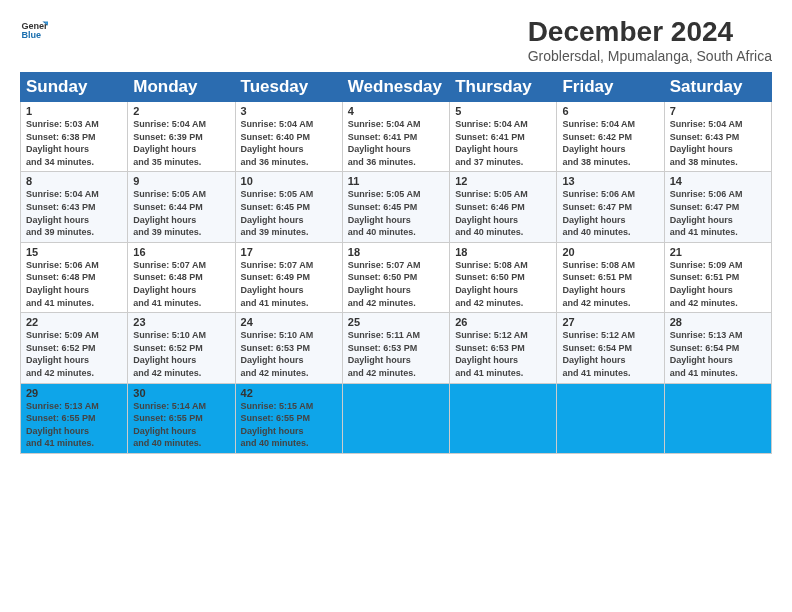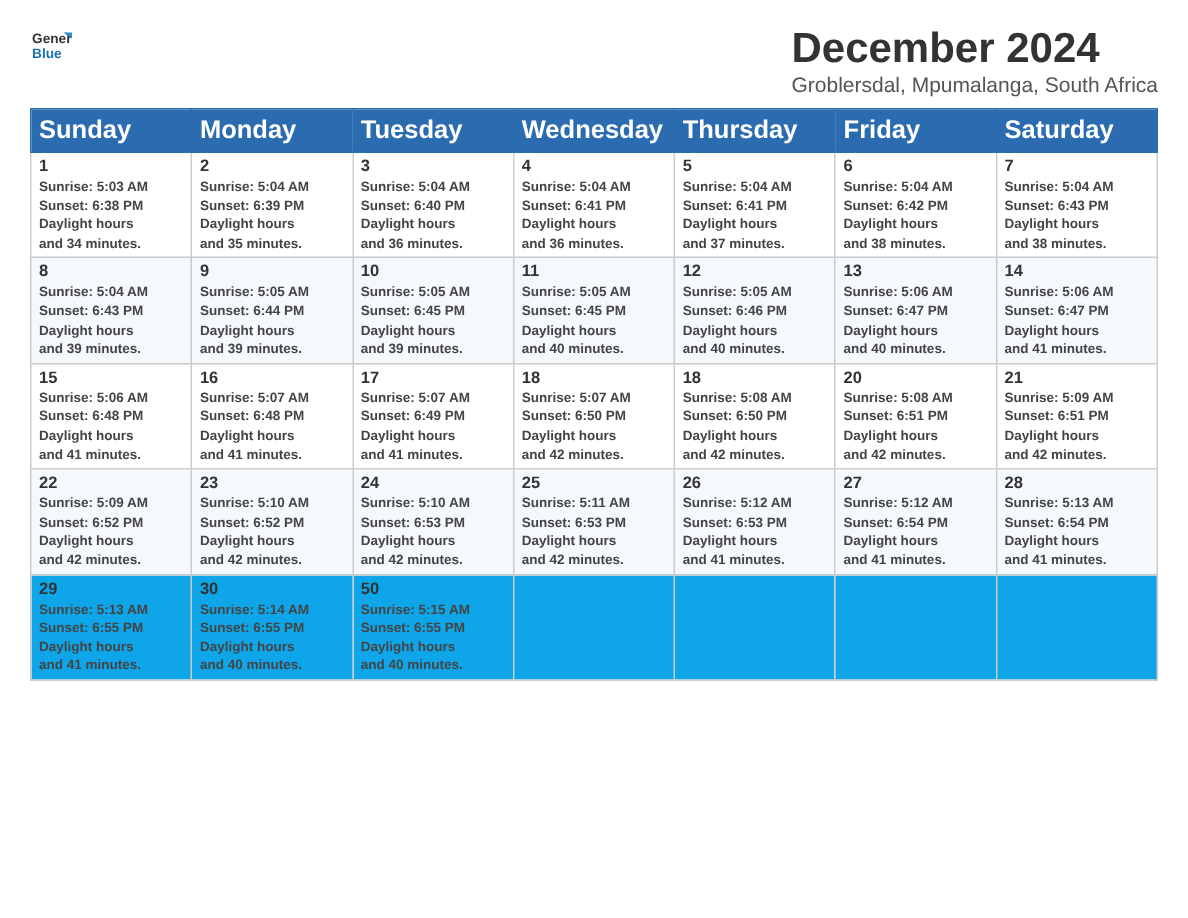--- a/index.html
+++ b/index.html
@@ -181,21 +181,21 @@
           <td><span class="day-num">27</span>
         <span class="day-info">Sunrise: 5:12 AM<br>Sunset: 6:54 PM<br>Daylight hours<br>and 41 minutes.</span></td>
           <td><span class="day-num">28</span>
         <span class="day-info">Sunrise: 5:13 AM<br>Sunset: 6:54 PM<br>Daylight hours<br>and 41 minutes.</span></td>
         </tr>
         <tr>
           <td><span class="day-num">29</span>
         <span class="day-info">Sunrise: 5:13 AM<br>Sunset: 6:55 PM<br>Daylight hours<br>and 41 minutes.</span></td>
           <td><span class="day-num">30</span>
         <span class="day-info">Sunrise: 5:14 AM<br>Sunset: 6:55 PM<br>Daylight hours<br>and 40 minutes.</span></td>
-          <td><span class="day-num">50</span>
+          <td><span class="day-num">42</span>
         <span class="day-info">Sunrise: 5:15 AM<br>Sunset: 6:55 PM<br>Daylight hours<br>and 40 minutes.</span></td>
           <td class="empty"></td>
           <td class="empty"></td>
           <td class="empty"></td>
           <td class="empty"></td>
         </tr>
       </tbody>
   </table>
 </div>
 

